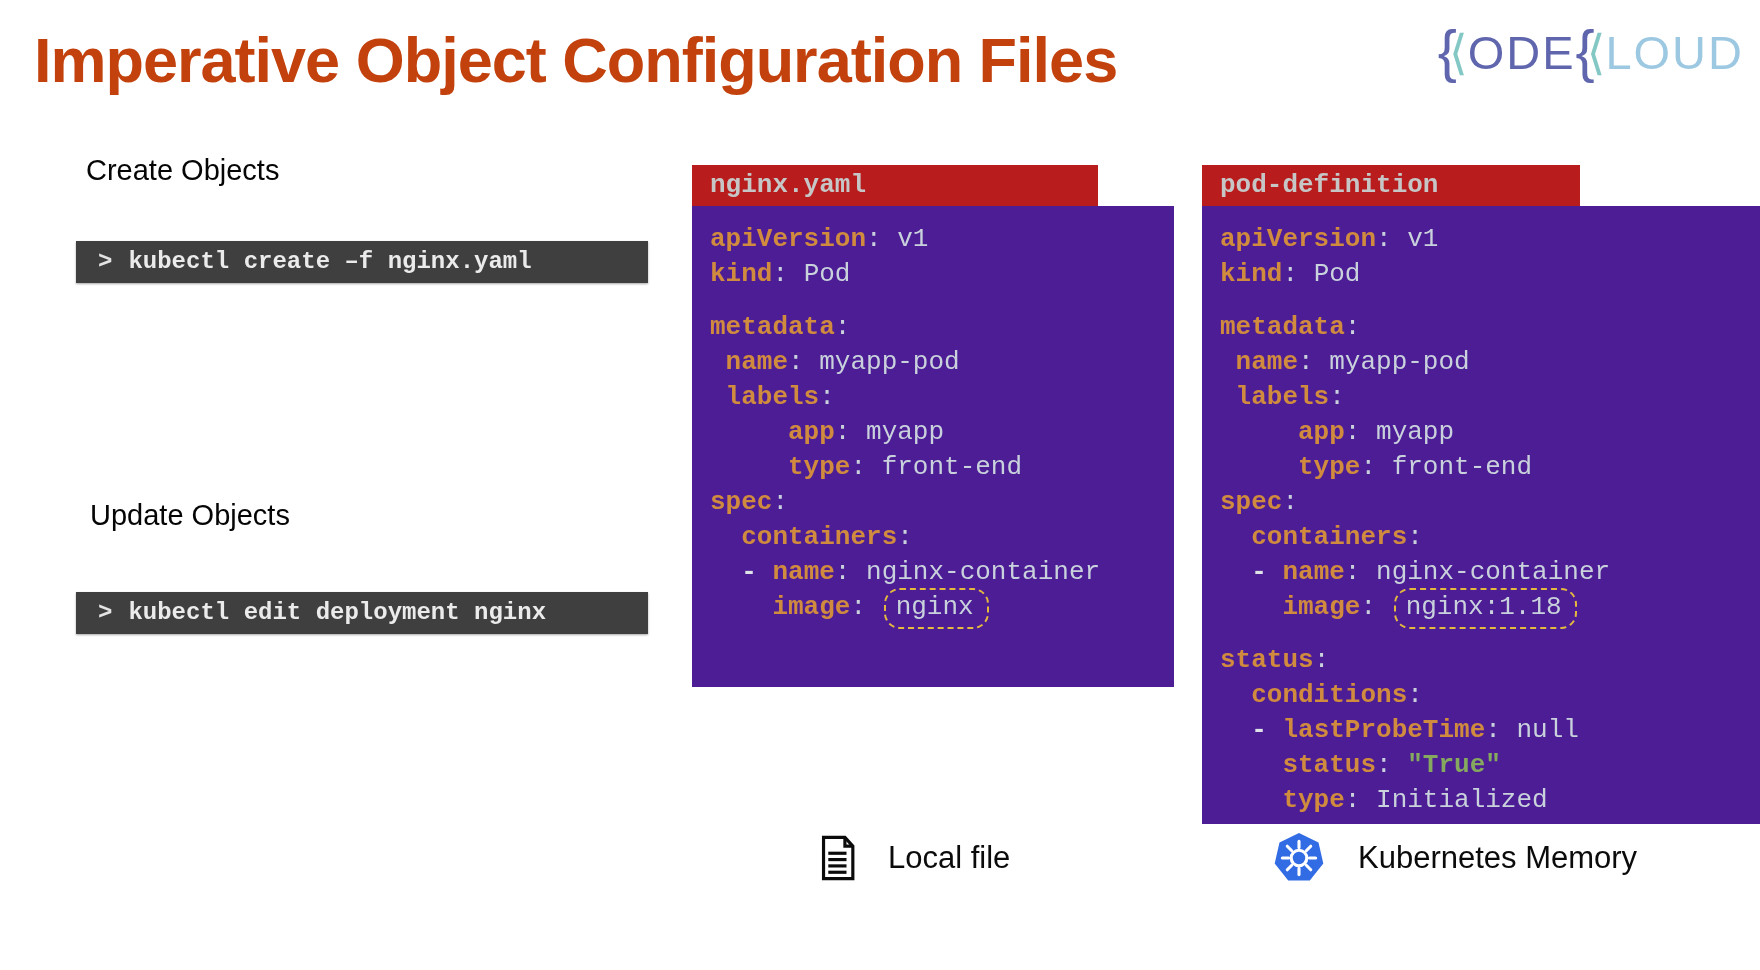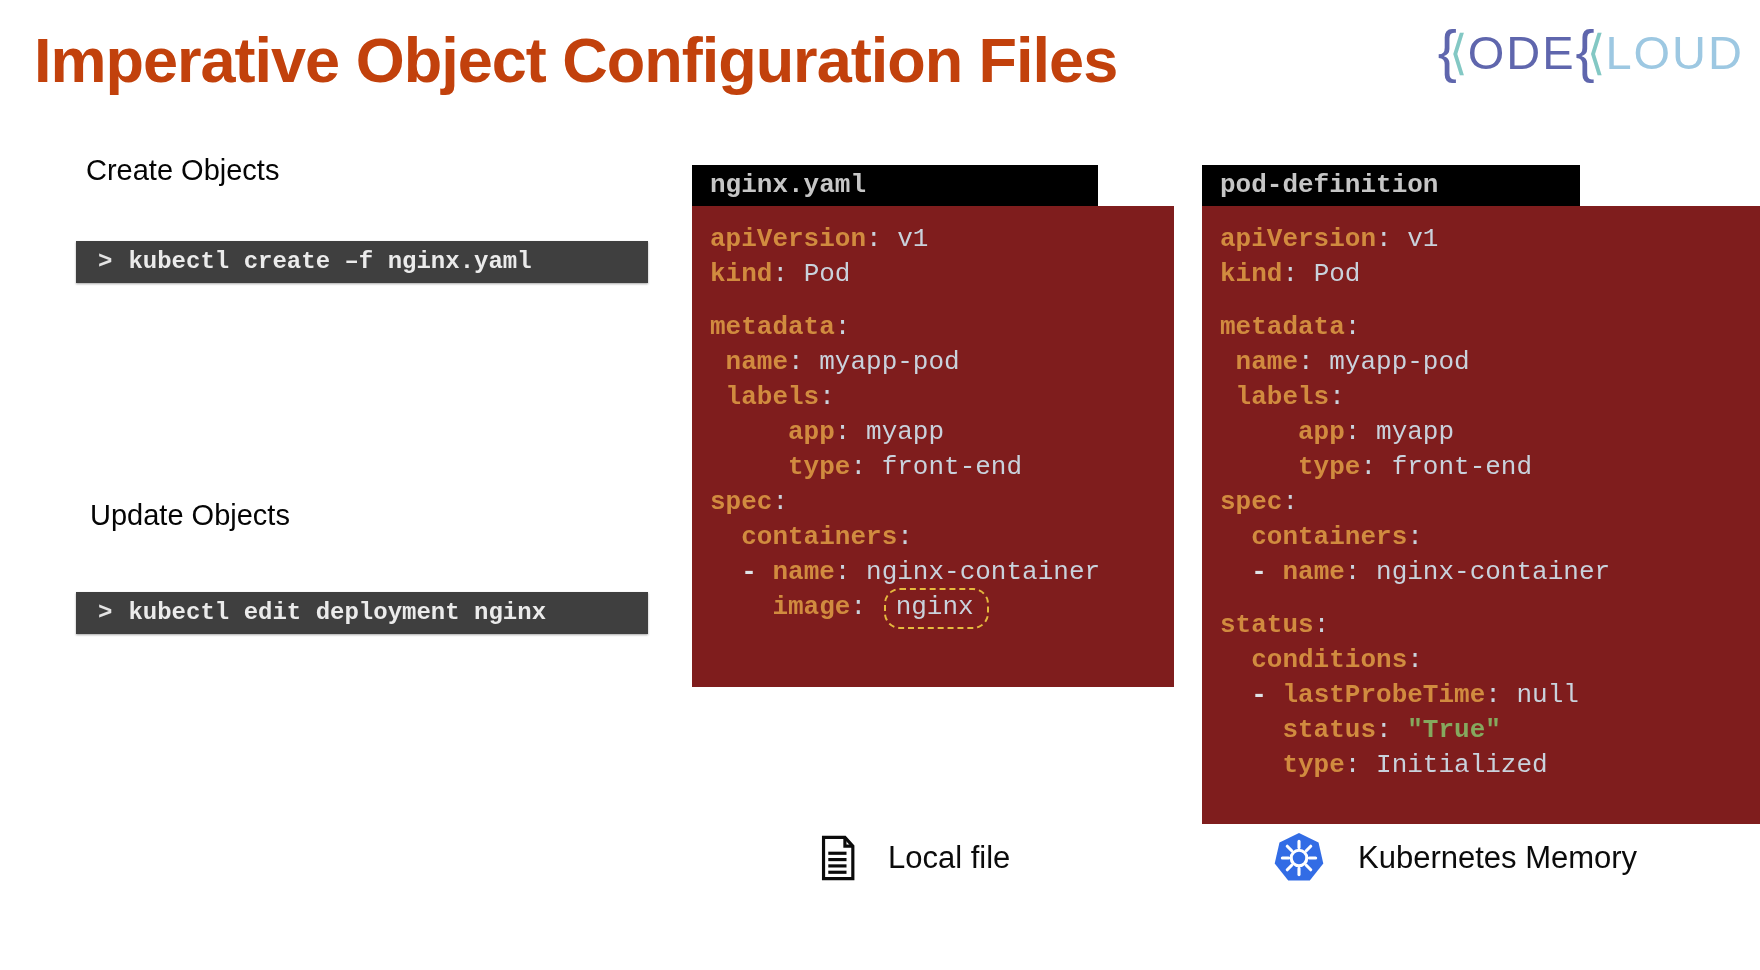--- a/index.html
+++ b/index.html
@@ -36,29 +36,29 @@
     padding-left:22px;box-sizing:border-box;white-space:pre;
   }
   #cmd-create{left:76px;top:224px;margin-top:17px;}
   #cmd-update{left:76px;top:592px;}
   .cmd-prompt{margin-right:16px;color:#e4e4e4;}
   
   .code-panel{position:absolute;}
   #panel-nginx{left:692px;top:165px;width:482px;}
   #panel-poddef{left:1202px;top:165px;width:558px;}
   .code-tab{
-    height:41px;background:#000000;color:#c6c6c6;
+    height:41px;background:#b91c1c;color:#c6c6c6;
     font-family:"Liberation Mono","DejaVu Sans Mono",monospace;
     font-size:26px;font-weight:700;line-height:41px;padding-left:18px;
     box-sizing:border-box;
   }
   #panel-nginx .code-tab{width:406px;}
   #panel-poddef .code-tab{width:378px;}
   .code-body{
-    background:#7f1d1d;padding:16px 0 0 18px;box-sizing:border-box;
+    background:#4c1d95;padding:16px 0 0 18px;box-sizing:border-box;
     overflow:hidden;
   }
   #panel-nginx .code-body{height:481px;}
   #panel-poddef .code-body{height:618px;}
   .code-line{
     height:35px;line-height:35px;font-size:26px;white-space:pre;
     font-family:"Liberation Mono","DejaVu Sans Mono",monospace;
   }
   .code-blank{height:18px;}
   .tok-k{color:#d18b3f;font-weight:700;}
@@ -118,20 +118,21 @@
         <div class="code-line"><span class="tok-k">kind</span><span class="tok-v">: Pod</span></div>
         <div class="code-blank"></div>
         <div class="code-line"><span class="tok-k">metadata</span><span class="tok-v">:</span></div>
         <div class="code-line"><span class="tok-k"> name</span><span class="tok-v">: myapp-pod</span></div>
         <div class="code-line"><span class="tok-k"> labels</span><span class="tok-v">:</span></div>
         <div class="code-line"><span class="tok-k">     app</span><span class="tok-v">: myapp</span></div>
         <div class="code-line"><span class="tok-k">     type</span><span class="tok-v">: front-end</span></div>
         <div class="code-line"><span class="tok-k">spec</span><span class="tok-v">:</span></div>
         <div class="code-line"><span class="tok-k">  containers</span><span class="tok-v">:</span></div>
         <div class="code-line"><span class="tok-d">  - </span><span class="tok-k">name</span><span class="tok-v">: nginx-container</span></div>
+        <div class="code-line"><span class="tok-k">    image</span><span class="tok-v">: </span><span class="tok-vbox">nginx:1.18</span></div>
         <div class="code-blank"></div>
         <div class="code-line"><span class="tok-k">status</span><span class="tok-v">:</span></div>
         <div class="code-line"><span class="tok-k">  conditions</span><span class="tok-v">:</span></div>
         <div class="code-line"><span class="tok-d">  - </span><span class="tok-k">lastProbeTime</span><span class="tok-v">: null</span></div>
         <div class="code-line"><span class="tok-k">    status</span><span class="tok-v">: </span><span class="tok-g">"True"</span></div>
         <div class="code-line"><span class="tok-k">    type</span><span class="tok-v">: Initialized</span></div>
       </div>
   </div>
 
   <div id="footer-local" class="footer-item">

